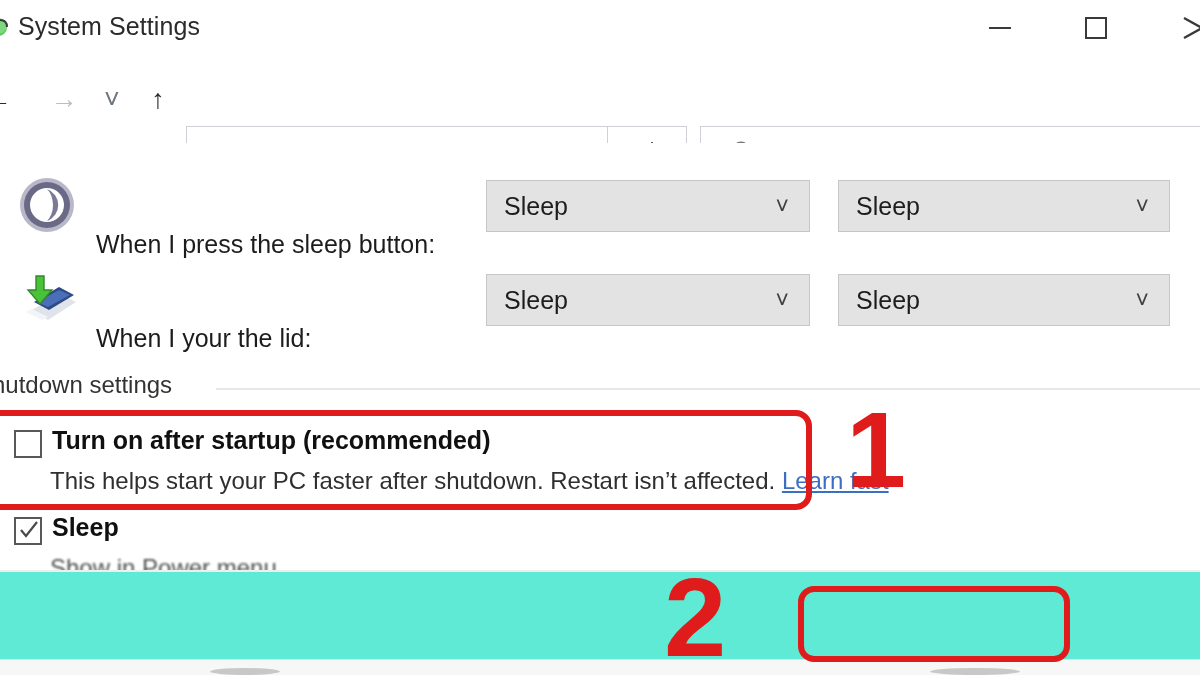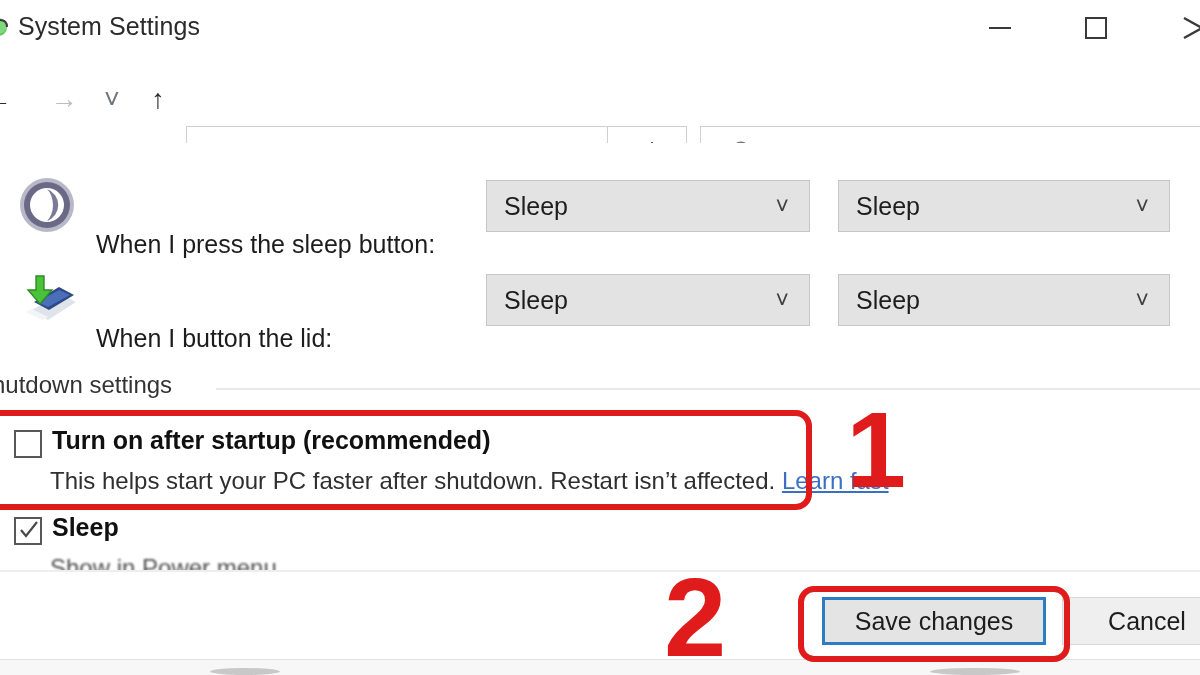--- a/index.html
+++ b/index.html
@@ -372,21 +372,21 @@
     <div class="setting-row row-lid">
       <span class="row-icon">
         <svg width="66" height="66" viewBox="0 0 66 66">
           <polygon points="18,44 46,28 62,36 34,54" fill="#dfe3ea"></polygon>
           <polygon points="20,36 45,21 60,29 35,44" fill="#2e4a86"></polygon>
           <polygon points="23,36 45,24 56,29 34,41" fill="#4a6fb8"></polygon>
           <polygon points="12,46 28,54 34,51 18,43" fill="#f2f4f7"></polygon>
           <path d="M22 10 L30 10 L30 24 L38 24 L26 38 L14 24 L22 24 Z" fill="#49c23a" stroke="#2f8a26" stroke-width="1.4"></path>
         </svg>
       </span>
-      <span class="row-label">When I button the lid:</span>
+      <span class="row-label">When I your the lid:</span>
       <div class="combo combo-a">
         <span class="combo-val">Sleep</span>
         <span class="combo-chev">˅</span>
       </div>
       <div class="combo combo-b">
         <span class="combo-val">Sleep</span>
         <span class="combo-chev">˅</span>
       </div>
     </div>
 
@@ -407,24 +407,20 @@
           <path d="M4 12 L9 18 L20 4" stroke="#4a4a4a" stroke-width="2.2" fill="none"></path>
         </svg>
       </span>
       <span class="chk-title">Sleep</span>
       <span class="chk-desc-dim">Show in Power menu</span>
     </div>
 
   </div>
 
   <div class="footer-rule"></div>
-  <div class="footer">
-    <div class="btn btn-save">Save changes</div>
-    <div class="btn btn-cancel">Cancel</div>
-  </div>
   <div class="bottom-strip"></div>
   <div class="strip-blob" style="left:210px; width:70px;"></div>
   <div class="strip-blob" style="left:930px; width:90px;"></div>
 
   <div class="anno-box anno-box-1"></div>
   <div class="anno-box anno-box-2"></div>
   <span class="anno-num anno-num-1">1</span>
   <span class="anno-num anno-num-2">2</span>
 
 </div>

